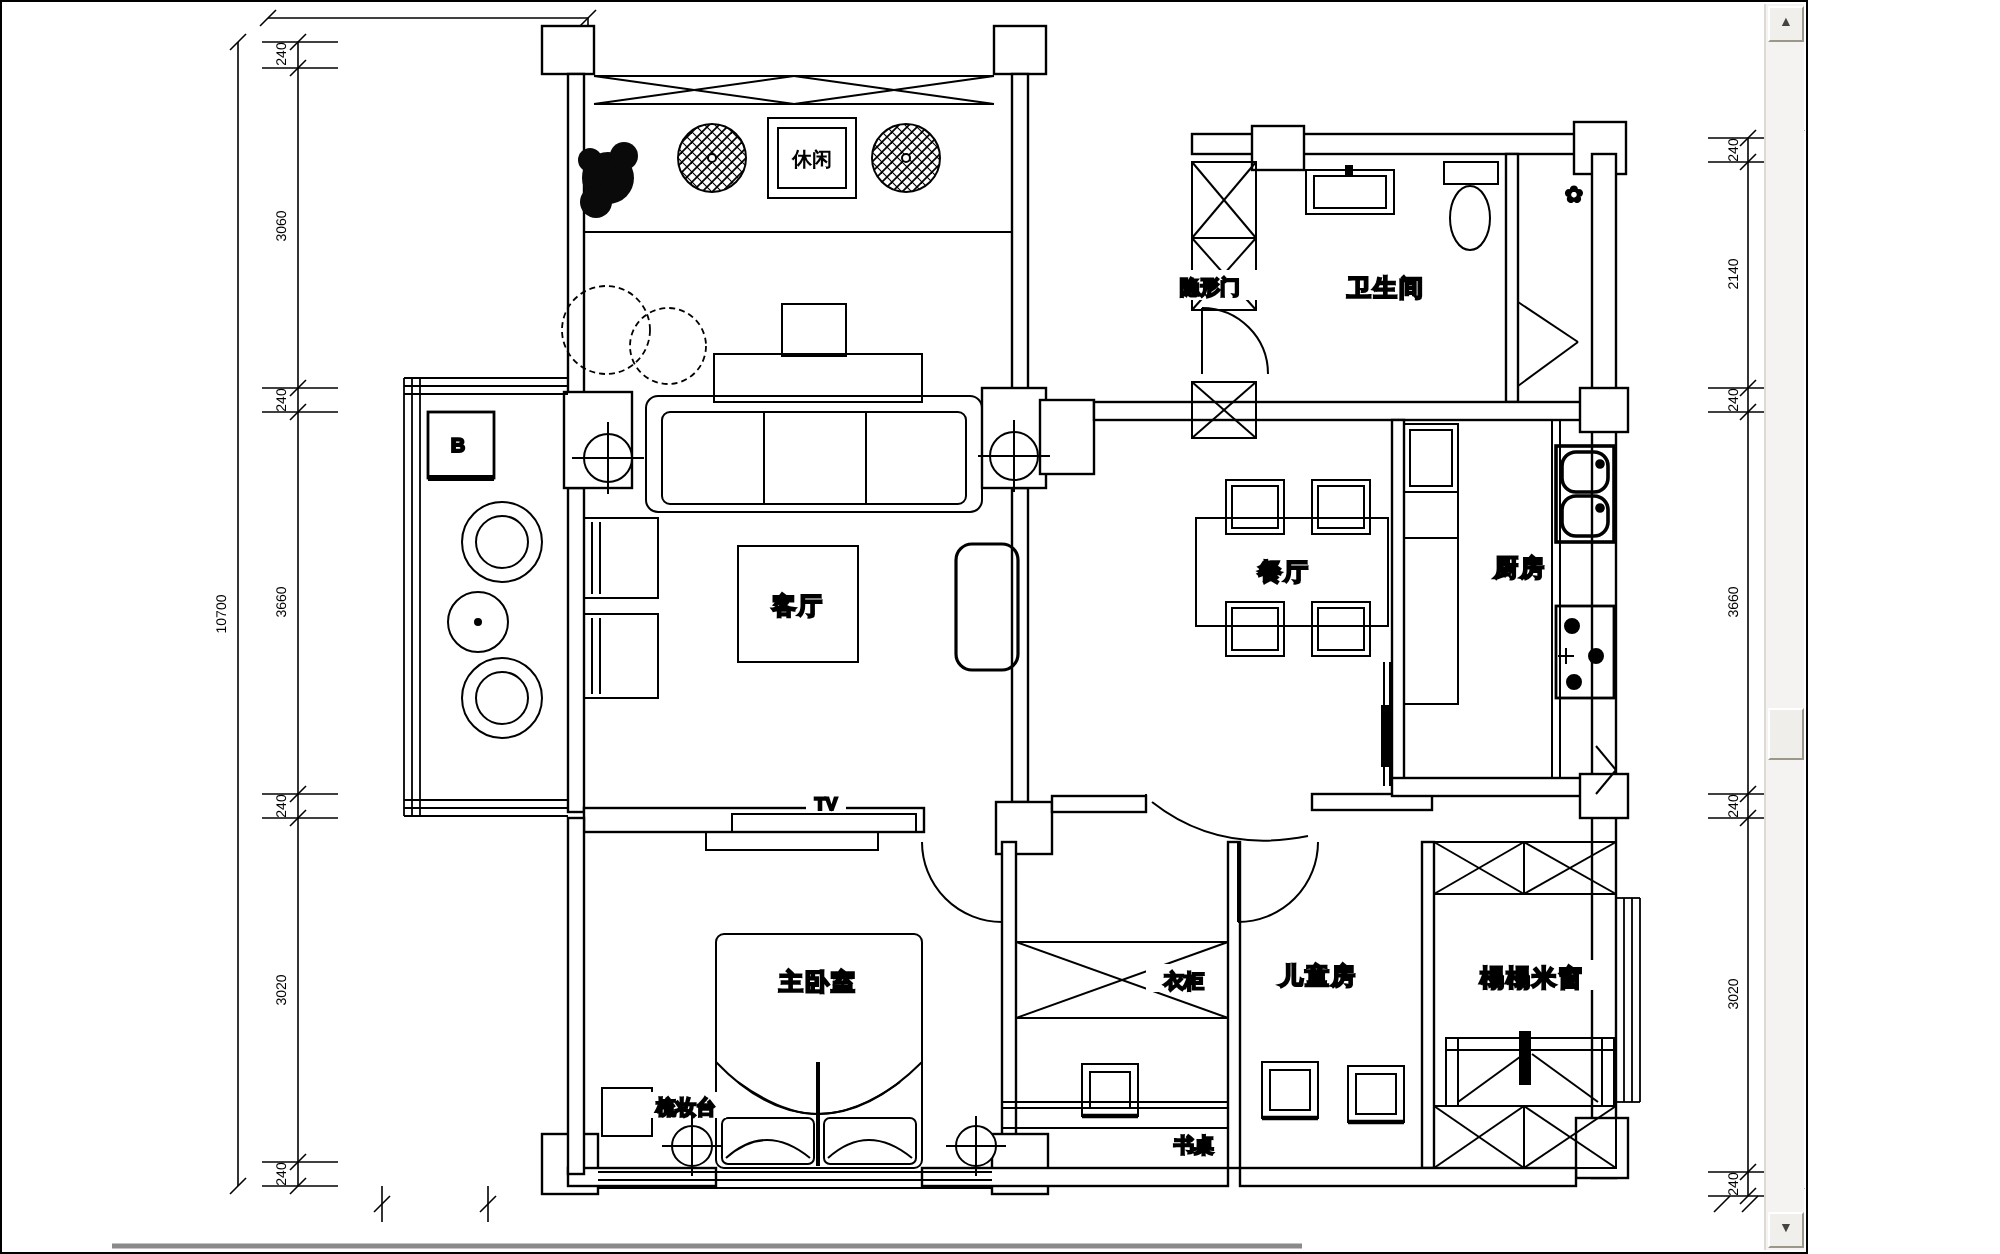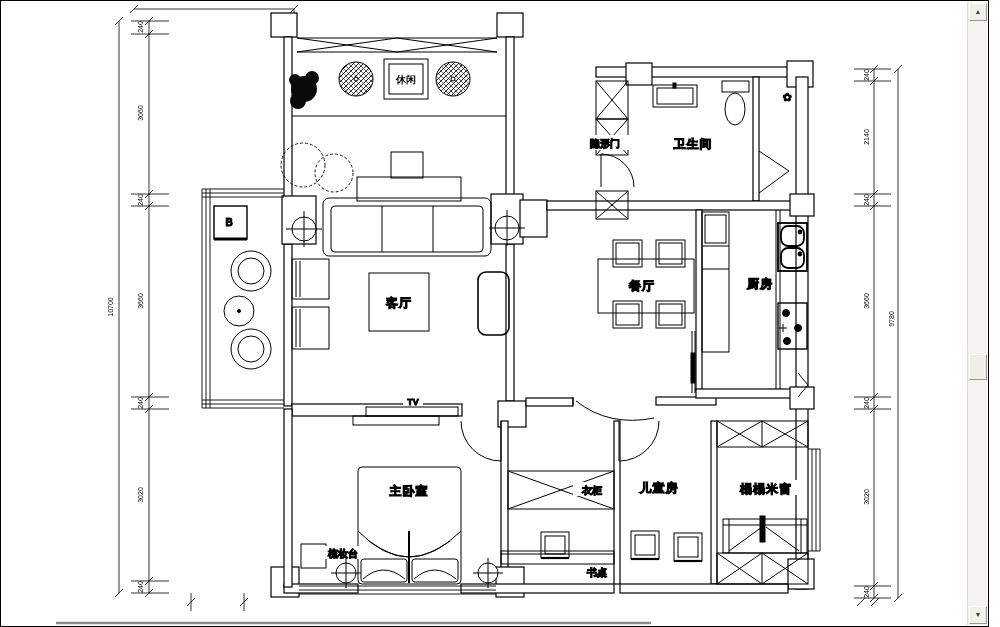--- a/index.html
+++ b/index.html
@@ -1,16 +1,16 @@
 <!DOCTYPE html>
 <html><head>
 <meta charset="utf-8">
 <style>
   html,body{margin:0;padding:0;background:#fff;}
-  .screen{position:relative;width:989px;height:627px;background:#fff;border:1px solid #000;
+  .screen{position:relative;width:904px;height:627px;background:#fff;border:1px solid #000;
           box-sizing:border-box;overflow:hidden;font-family:"Liberation Sans",sans-serif;}
   svg{position:absolute;left:0;top:0;}
   svg text{font-family:"Liberation Sans","DejaVu Sans",sans-serif;fill:#000;}
   .room-label{font-size:12px;font-weight:bold;letter-spacing:1px;}
   .small-label{font-size:10px;font-weight:bold;}
   .dim-label{font-size:7px;}
   .lbl-bg{fill:#fff;stroke:none;}
   
   .scrollbar{position:absolute;top:1px;right:1px;width:19px;height:623px;background:#f4f3f1;
              border-left:1px solid #dedad3;}

